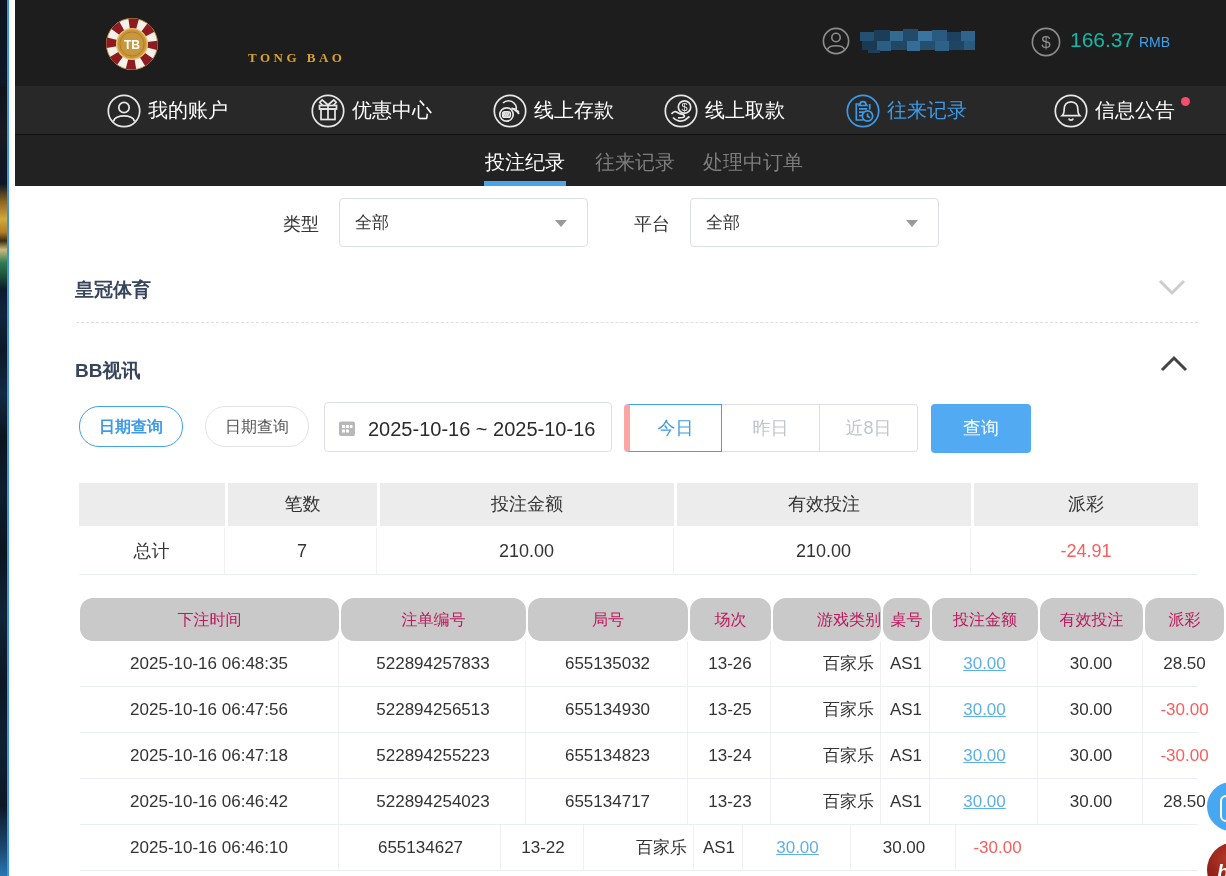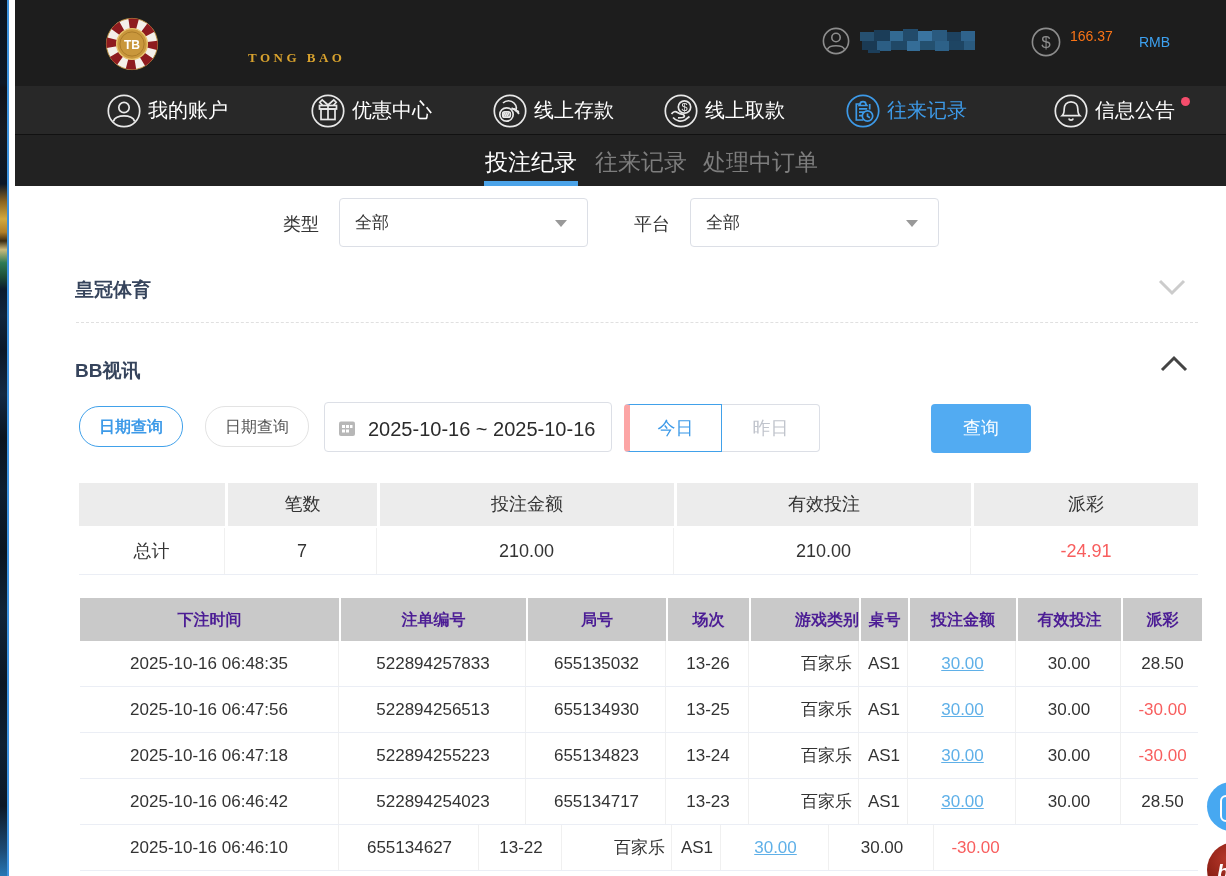--- a/index.html
+++ b/index.html
@@ -20,36 +20,36 @@
 .logo-chip { position:absolute; left:90px; top:17px; }
 .logo-zh { position:absolute; left:147px; top:13px; font-size:36px; font-weight:bold;
   letter-spacing:-1.5px; white-space:nowrap;
   background:linear-gradient(to bottom,#fdf7c8 8%,#f7e38d 42%,#d99e30 88%);
   -webkit-background-clip:text; background-clip:text; color:transparent; }
 .logo-en { position:absolute; left:233px; top:50px; font-size:13px; font-weight:bold;
   letter-spacing:3.5px; color:#d8a22e; font-family:"Liberation Serif",serif; }
 .usr-ico { position:absolute; left:807px; top:27px; }
 .usr-name { position:absolute; left:845px; top:29px; }
 .bal-ico { position:absolute; left:1016px; top:27px; }
-.bal-num { position:absolute; left:1055px; top:28px; font-size:14px; color:#f97316; }
+.bal-num { position:absolute; left:1055px; top:28px; font-size:21px; color:#14b8a6; }
 .bal-rmb { position:absolute; left:1124px; top:34px; font-size:14px; color:#3da1f0; }
 
 
 .nav { position:absolute; left:0; top:86px; width:1217px; height:49px; background:#282828;
   border-bottom:1px solid #111; }
 .nav-it { position:absolute; top:0; height:49px; display:flex; align-items:center; }
 .nav-it svg { margin-right:7px; }
 .nav-it span { font-size:20px; color:#fff; white-space:nowrap; }
 .nav-it.act span { color:#3d9ae8; }
 .red-dot { position:absolute; left:1166px; top:11px; width:9px; height:9px;
   border-radius:50%; background:#f54d6c; }
 
 
 .subnav { position:absolute; left:0; top:135px; width:1217px; height:51px; background:#222; }
-.tab { position:absolute; top:0; height:51px; line-height:54px; font-size:23px; color:#7d7d7d; }
+.tab { position:absolute; top:0; height:51px; line-height:54px; font-size:20px; color:#7d7d7d; }
 .tab.act { color:#fff; }
 .tab.act::after { content:""; position:absolute; left:-1px; right:-1px; bottom:0;
   height:5px; background:#4ba3e8; }
 
 
 .lab { position:absolute; font-size:18px; color:#333; }
 .sel { position:absolute; width:249px; height:49px; border:1px solid #dcdfe6; border-radius:4px;
   background:#fff; font-size:17px; color:#333; line-height:47px; padding-left:15px; }
 .sel::after { content:""; position:absolute; right:20px; top:21px; width:0; height:0;
   border-left:6px solid transparent; border-right:6px solid transparent;
@@ -87,28 +87,28 @@
 .sum .drow div { text-align:center; line-height:46px; font-size:18px; color:#333;
   border-right:1px solid #f0f0f0; margin-right:3px; }
 .sum .drow div:last-child { border-right:none; }
 .c1{width:146px;} .c2{width:149px;} .c3{width:294px;} .c4{width:294px;} .c5{width:224px;}
 .sum .hrow div, .sum .drow div, .det .hrow div, .det .drow div { flex-shrink:0; }
 .red { color:#f85e5e !important; }
 
 
 .det { position:absolute; left:65px; top:598px; width:1118px; }
 .det .hrow { display:flex; height:43px; }
-.det .hrow div { background:#c9c9c9; color:#4c1d95; font-weight:bold; font-size:16px;
-  text-align:center; line-height:43px; margin-right:2px; }
+.det .hrow div { background:#c9c9c9; color:#be185d; font-weight:normal; font-size:16px;
+  text-align:center; line-height:43px; margin-right:2px;border-radius:13px; }
 .det .hrow div:last-child { margin-right:0; }
 .det .drow { display:flex; height:46px; border-bottom:1px solid #ebeef5; }
 .det .drow div { font-size:17px; color:#333; text-align:center; line-height:45px;
   border-right:1px solid #f0f0f0; margin-right:2px; white-space:nowrap; }
 .det .drow div:last-child { border-right:none; }
-.d1{width:259px;} .d2{width:185px;} .d3{width:138px;} .d4{width:81px;} .d5{width:108px;padding-left:44px;}
+.d1{width:259px;} .d2{width:185px;} .d3{width:160px;} .d4{width:81px;} .d5{width:108px;padding-left:44px;}
 .d6{width:47px;} .d7{width:106px;} .d8{width:103px;} .d9{width:79px;}
 .lnk { color:#5fb0e8; text-decoration:underline; }
 
 
 .fblue { position:absolute; left:1207px; top:782px; width:49px; height:49px;
   border-radius:50%; background:#47a8f1; z-index:60; }
 .fblue::after { content:""; position:absolute; left:13px; top:13px; width:23px; height:23px;
   border:2px solid #fff; border-radius:6px; }
 .fred { position:absolute; left:1207px; top:842px; width:56px; height:56px; border-radius:50%;
   background:radial-gradient(circle at 35% 30%, #b5372a 0%, #8c1f14 45%, #5c0f07 100%);
@@ -254,20 +254,21 @@
       <rect x="8" y="6" width="3" height="3" fill="#fff" stroke="none"></rect>
       <rect x="12" y="6" width="2.5" height="3" fill="#fff" stroke="none"></rect>
       <rect x="4" y="10.5" width="3" height="3" fill="#fff" stroke="none"></rect>
       <rect x="8" y="10.5" width="3" height="3" fill="#fff" stroke="none"></rect>
     </svg>
     <div class="dtx">2025-10-16 ~ 2025-10-16</div>
   </div>
   <div class="grp">
     <div class="on">今日</div>
     <div>昨日</div>
+    <div>近8日</div>
   </div>
   <div class="q">查询</div>
 
   <div class="sum">
     <div class="hrow">
       <div class="c1"></div>
         <div class="c2">笔数</div>
         <div class="c3">投注金额</div>
       <div class="c4">有效投注</div>
         <div class="c5">派彩</div>

